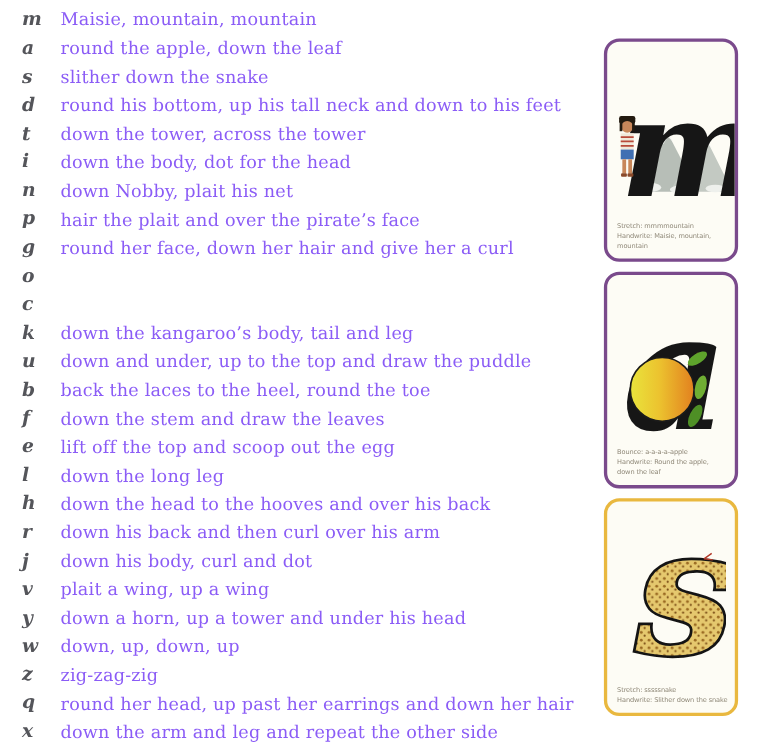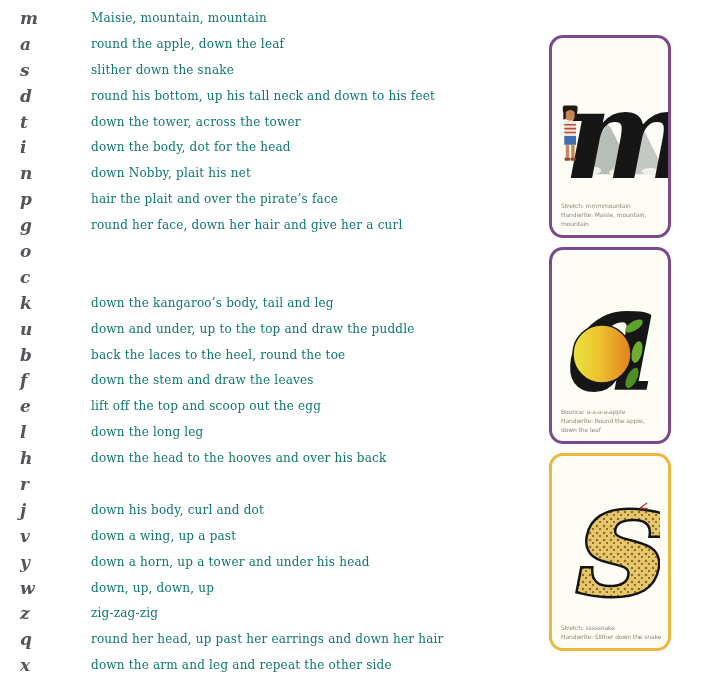--- a/index.html
+++ b/index.html
@@ -8,21 +8,21 @@
     background:#ffffff;font-family:"DejaVu Serif", serif;
   }
   .letter-list{position:absolute;left:20px;top:5px;width:500px;}
   .row{display:flex;align-items:center;height:25.9px;}
   .ltr{
     width:35px;flex:0 0 35px;
     font-family:"DejaVu Serif", serif;font-style:italic;font-weight:bold;
     font-size:17px;color:#54555a;
   }
   .phrase{
-    font-size:12px;color:#0f766e;letter-spacing:0.2px;white-space:nowrap;margin-left:36px;
+    font-size:16px;color:#8b5cf6;letter-spacing:0.2px;white-space:nowrap;
   }
   .cards{position:absolute;left:549px;top:35px;width:130px;}
   .card{
     width:122px;box-sizing:border-box;background:#fdfcf5;
     border:3px solid #7a4a8c;border-radius:14px;position:relative;
     overflow:hidden;margin-bottom:9px;
   }
   .card-m{height:203px;}
   .card-a{height:197px;}
   .card-s{height:198px;}
@@ -106,28 +106,29 @@
   <div class="row">
       <span class="ltr">l</span>
       <span class="phrase">down the long leg</span>
     </div>
   <div class="row">
       <span class="ltr">h</span>
       <span class="phrase">down the head to the hooves and over his back</span>
     </div>
   <div class="row">
       <span class="ltr">r</span>
+      <span class="phrase">down his back and then curl over his arm</span>
     </div>
   <div class="row">
       <span class="ltr">j</span>
       <span class="phrase">down his body, curl and dot</span>
     </div>
   <div class="row">
       <span class="ltr">v</span>
-      <span class="phrase">down a wing, up a past</span>
+      <span class="phrase">plait a wing, up a wing</span>
     </div>
   <div class="row">
       <span class="ltr">y</span>
       <span class="phrase">down a horn, up a tower and under his head</span>
     </div>
   <div class="row">
       <span class="ltr">w</span>
       <span class="phrase">down, up, down, up</span>
     </div>
   <div class="row">

